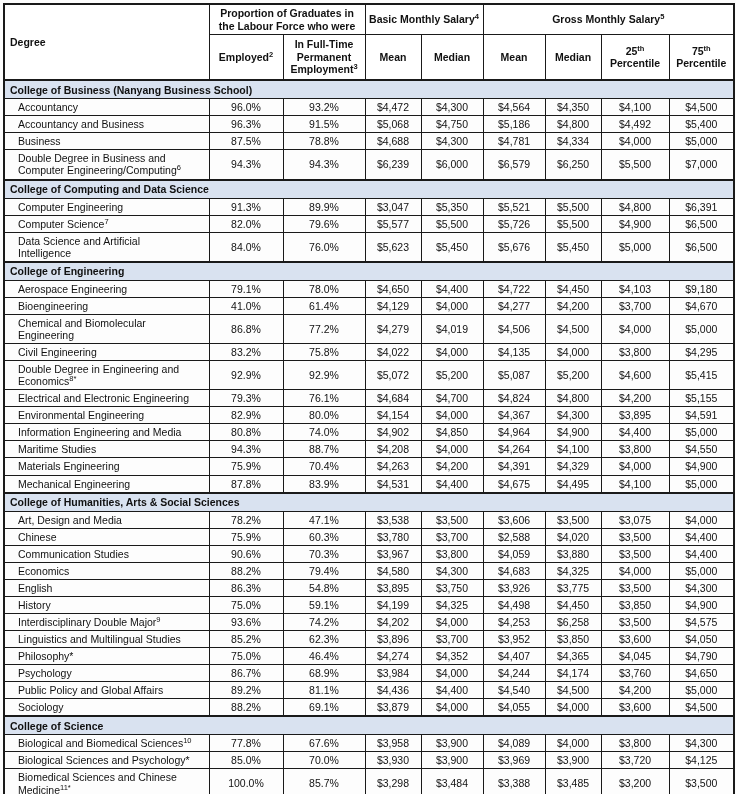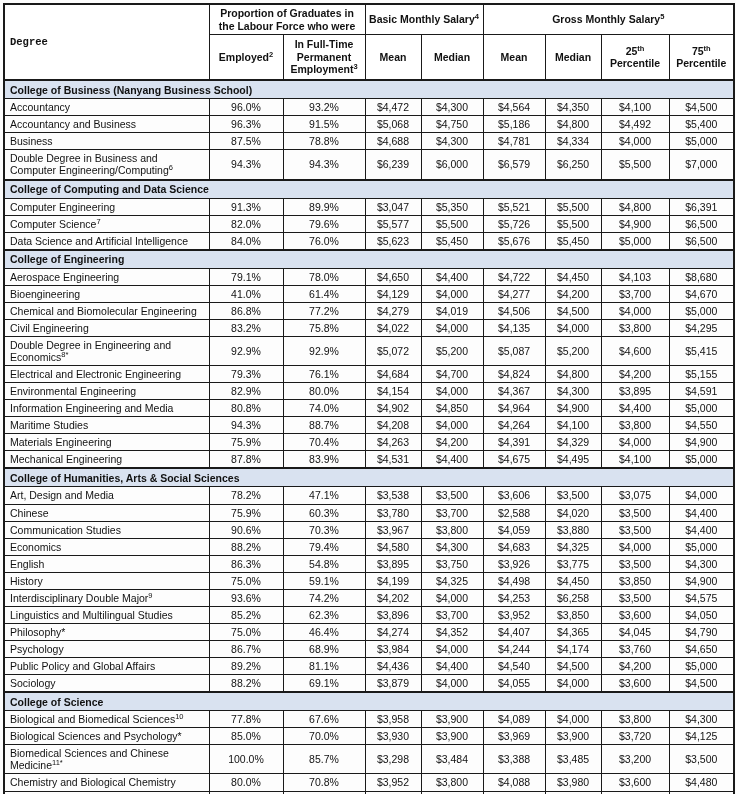--- a/index.html
+++ b/index.html
@@ -3,27 +3,27 @@
 <meta charset="utf-8">
 <style>
   :root { --section-bg:#d9e2f0; --border:#1a1a1a; }
   html,body { margin:0; padding:0; background:#fdfdfd; }
   body { font-family:"Liberation Sans","DejaVu Sans",sans-serif; color:#111; }
   .page { width:736px; box-sizing:border-box; padding:3px; }
   table { border-collapse:collapse; width:730px; table-layout:fixed;
           border:2px solid var(--border); font-size:10.5px; }
   th,td { border:1px solid var(--border); vertical-align:middle; }
   thead th { font-weight:bold; text-align:center; padding:2px 3px; line-height:1.2; background:#fff; }
-  th.degree-h { text-align:left; padding-left:5px;font-family:Liberation Mono, monospace; }
+  th.degree-h { text-align:left; padding-left:5px; }
   tr.group-row th { height:24px; }
   tr.sub-row th { height:40px; }
   td.section { background:var(--section-bg); font-weight:bold; text-align:left;
                padding:2px 5px; height:13px; border-top:2px solid var(--border);
                border-bottom:1.5px solid var(--border); }
-  td.degree { text-align:left; padding:2px 5px; line-height:1.15; }
+  td.degree { text-align:left; padding:2px 13px; line-height:1.15; }
   td.val { text-align:center; padding:2px 2px; line-height:1.15; }
   tbody tr { height:17px;margin-top:38px; }
   sup { font-size:7.5px; line-height:0; }
 </style>
 </head>
 <body>
 
 <div class="page">
   <table>
     <colgroup>
@@ -150,21 +150,21 @@
         </tr>
         <tr>
           <td class="degree">Aerospace Engineering</td>
           <td class="val">79.1%</td>
           <td class="val">78.0%</td>
           <td class="val">$4,650</td>
           <td class="val">$4,400</td>
           <td class="val">$4,722</td>
           <td class="val">$4,450</td>
           <td class="val">$4,103</td>
-          <td class="val">$8,680</td>
+          <td class="val">$9,180</td>
         </tr>
         <tr>
           <td class="degree">Bioengineering</td>
           <td class="val">41.0%</td>
           <td class="val">61.4%</td>
           <td class="val">$4,129</td>
           <td class="val">$4,000</td>
           <td class="val">$4,277</td>
           <td class="val">$4,200</td>
           <td class="val">$3,700</td>

